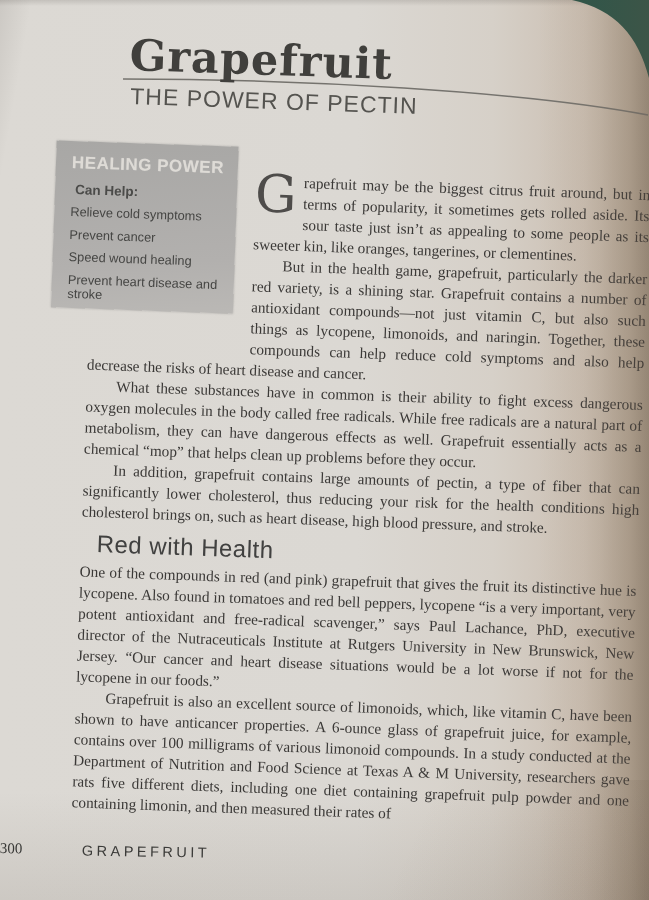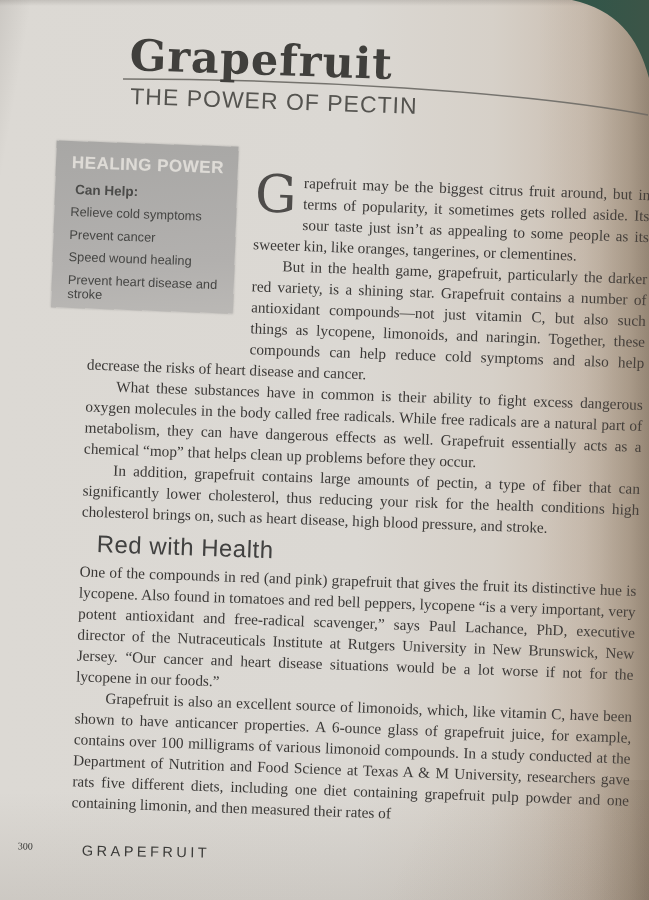--- a/index.html
+++ b/index.html
@@ -72,22 +72,22 @@
     margin:11px 0 7px 16px;font-family:"Liberation Sans", sans-serif;
     font-size:24px;font-weight:400;color:#414140;letter-spacing:0.5px;text-align:left;
   }
 
   
   .footer{
     position:absolute;left:0;top:840px;width:400px;z-index:3;
     transform:rotate(1deg);transform-origin:0 0;
   }
   .folio{
-    position:absolute;left:18px;top:0;
-    font-family:"Liberation Serif", serif;font-size:10px;color:#393937;
+    position:absolute;left:0;top:0;
+    font-family:"Liberation Serif", serif;font-size:15px;color:#393937;
   }
   .running-head{
     position:absolute;left:82px;top:1px;
     font-family:"Liberation Sans", sans-serif;font-size:14.5px;
     letter-spacing:3.5px;color:#3b3b39;
   }
 </style>
 </head>
 <body>
 

